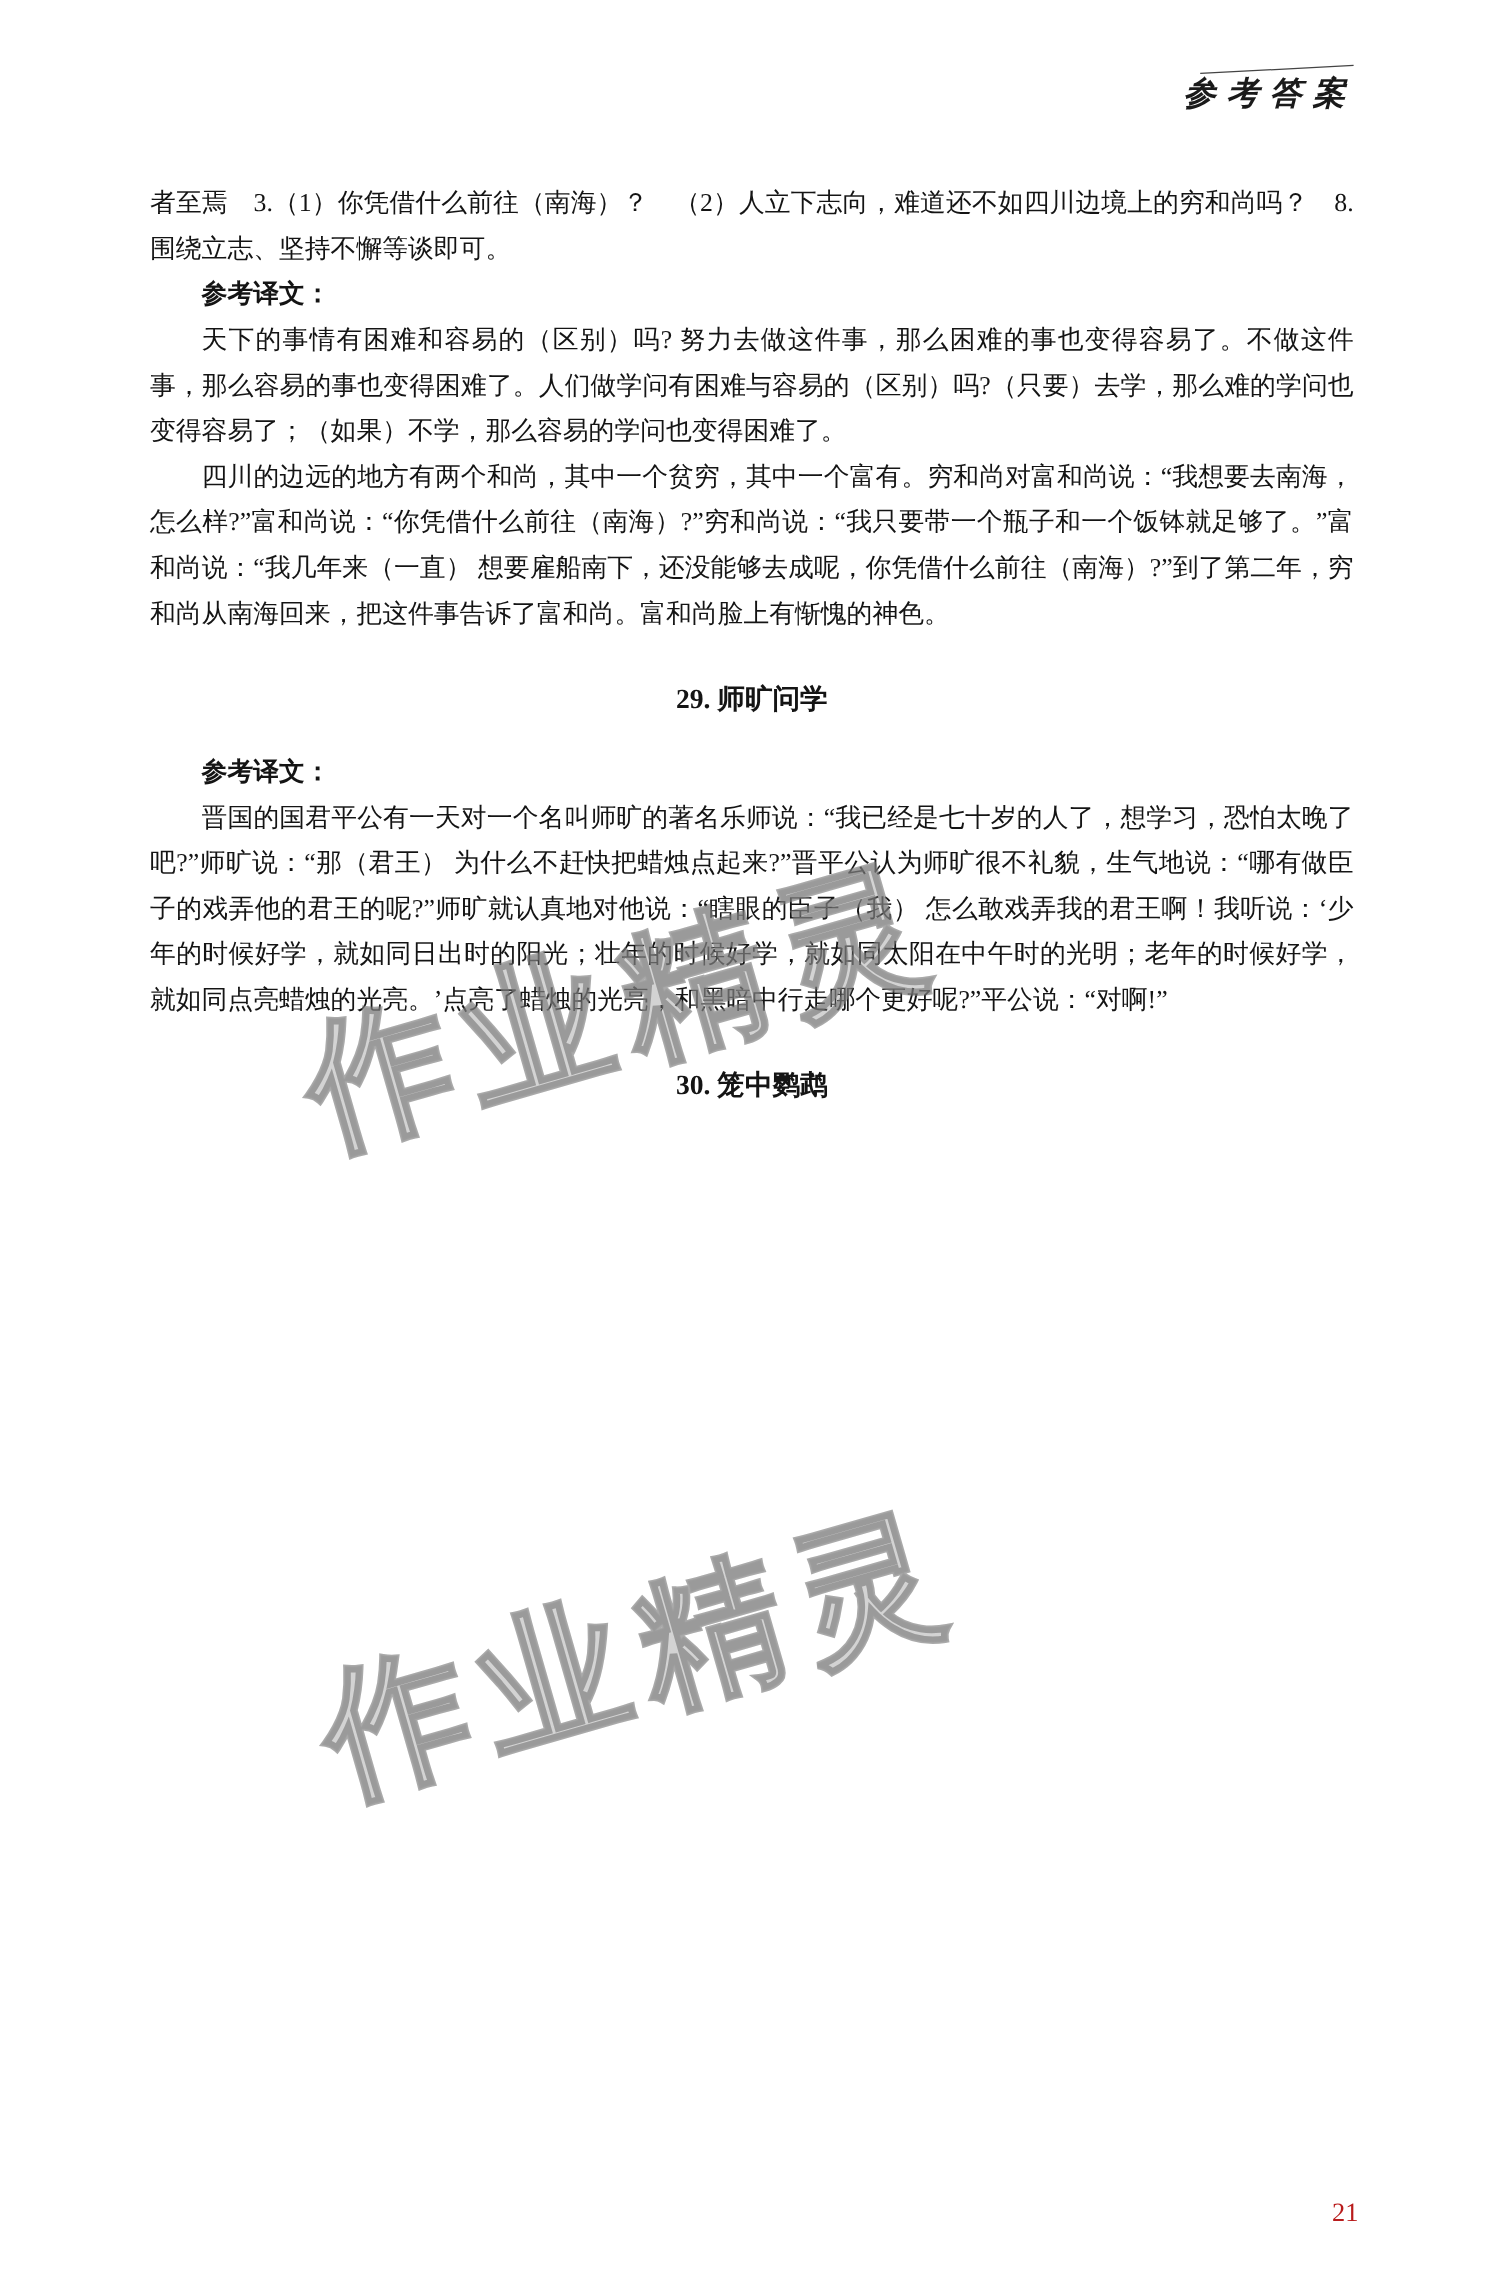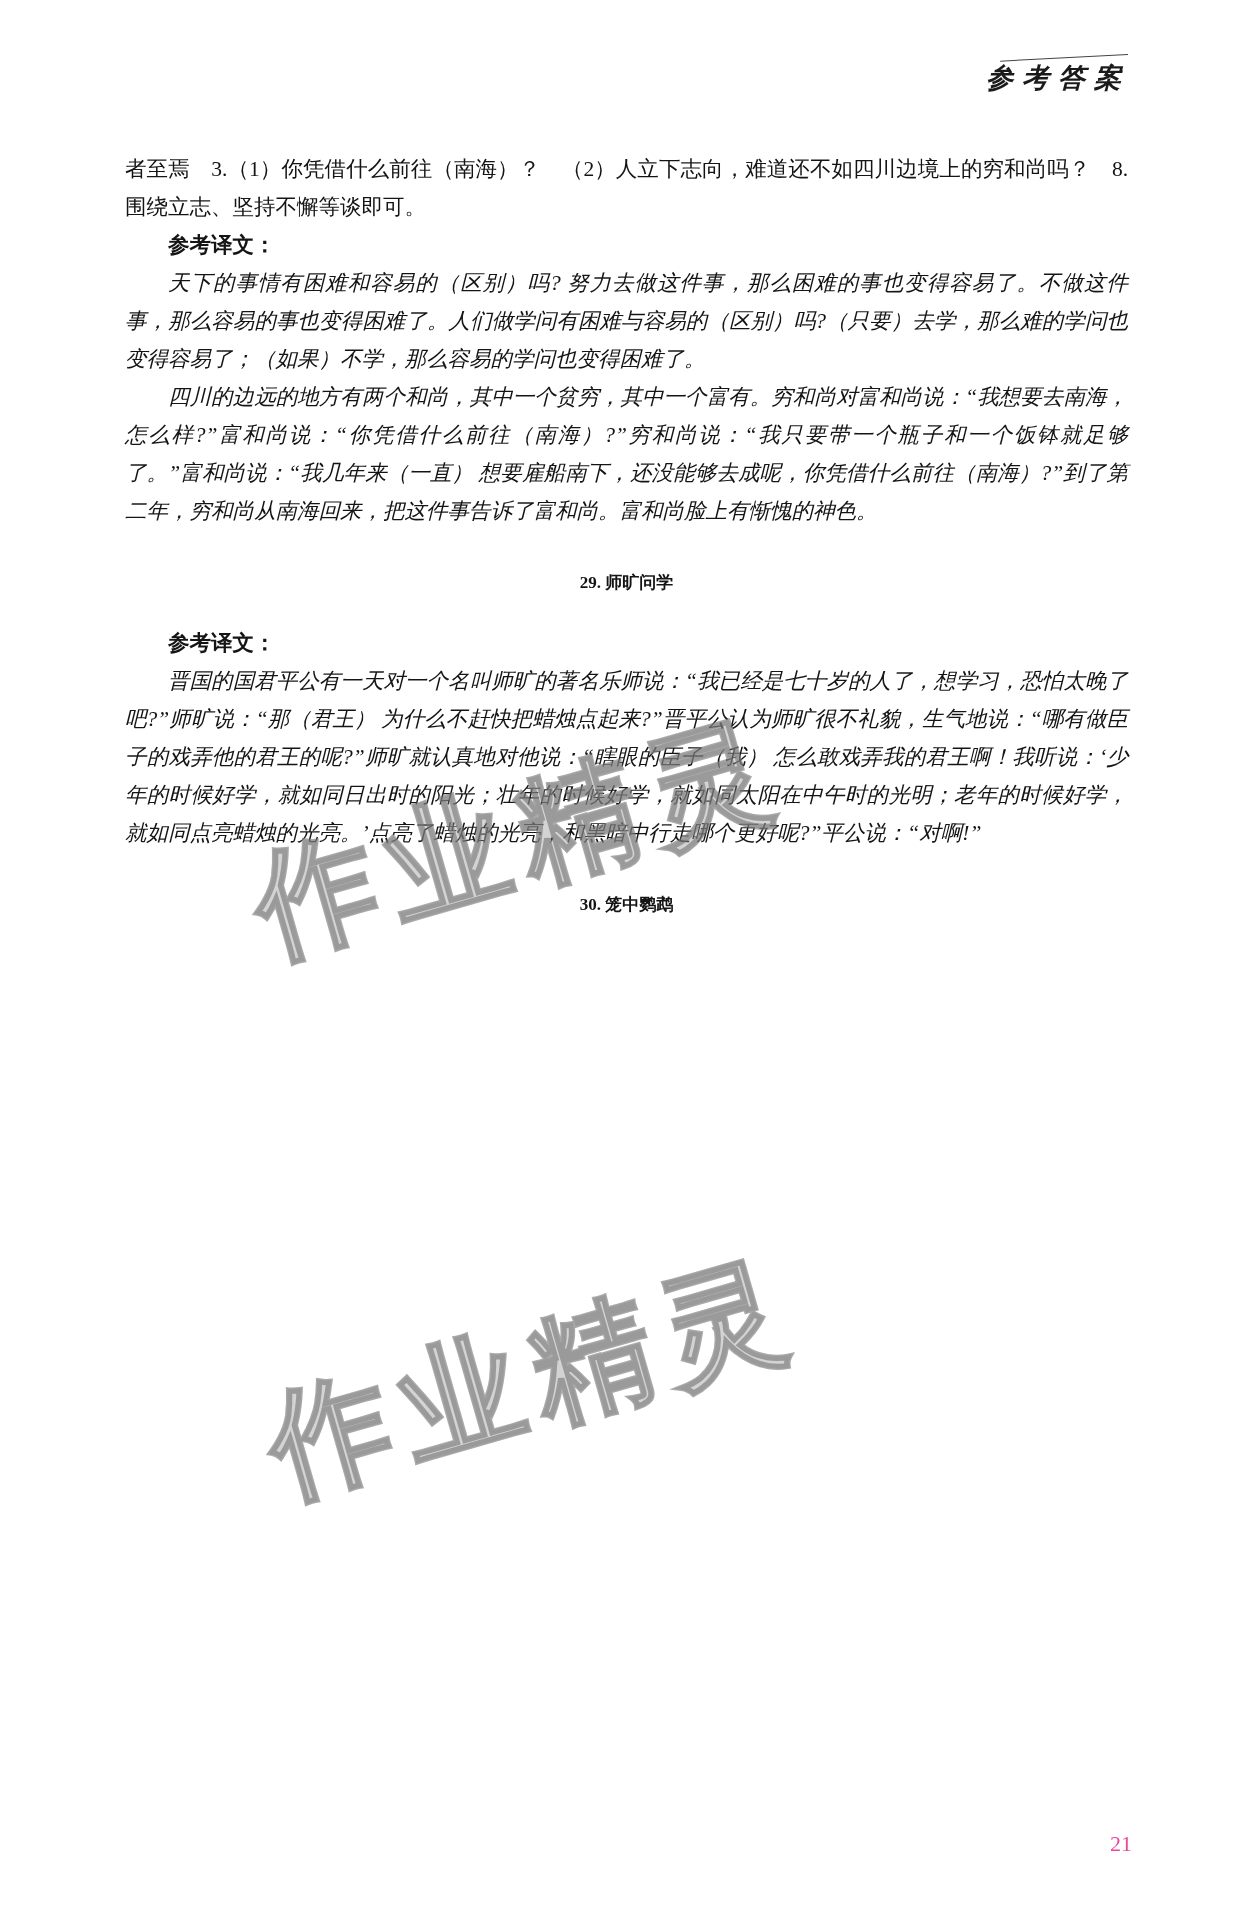--- a/index.html
+++ b/index.html
@@ -41,26 +41,26 @@
   .content {
     position: absolute;
     left: 115px;
     right: 112px;
     top: 150px;
     font-size: 21.5px;
     line-height: 38px;
     text-align: justify;
   }
   .para { text-indent: 0; }
-  .para.indent { text-indent: 2em; font-style: italic; }
+  .para.indent { text-indent: 2em; }
   .para.label { text-indent: 2em; font-weight: bold; }
   .h-section {
     text-align: center;
     font-weight: bold;
-    font-size: 17px;
+    font-size: 23px;
     line-height: 30px;
     margin: 38px 0 26px 0;
     text-indent: 0;
   }
   .watermark {
     position: absolute;
     font-family: "Liberation Sans", sans-serif;
     font-size: 122px;
     font-weight: bold;
     letter-spacing: 14px;
@@ -73,21 +73,21 @@
     pointer-events: none;
     z-index: 5;
   }
   .wm1 { left: 248px; top: 832px; }
   .wm2 { left: 262px; top: 1372px; }
   .page-number {
     position: absolute;
     right: 108px;
     bottom: 52px;
     font-size: 22px;
-    color: #ec4899;
+    color: #b91c1c;
     margin-top: 32px;
   }
 </style>
 </head>
 <body>
 
 <div class="page">
 
   <div class="header">
     <div class="header-rule"></div>

